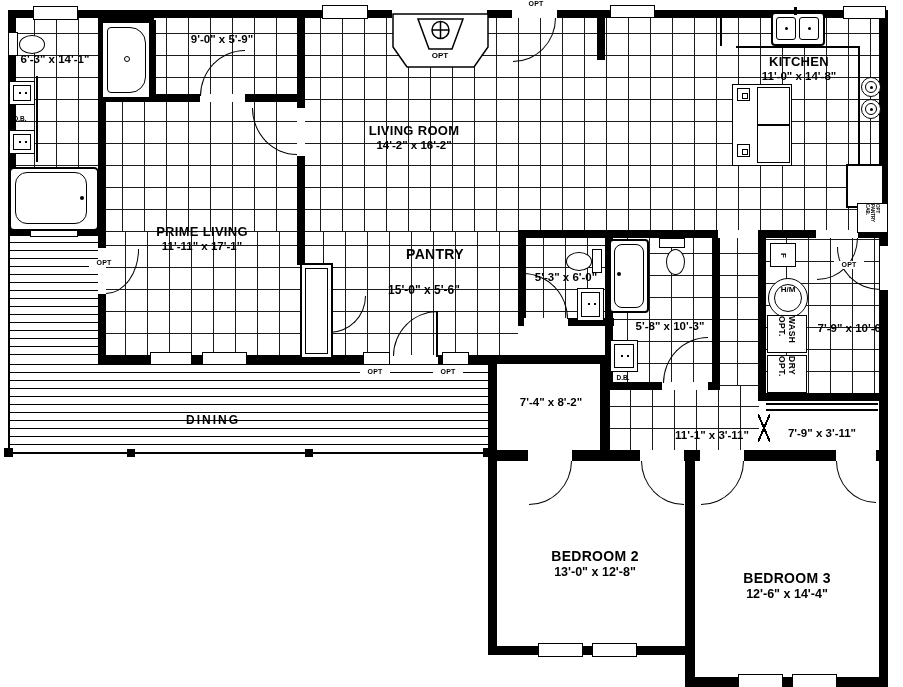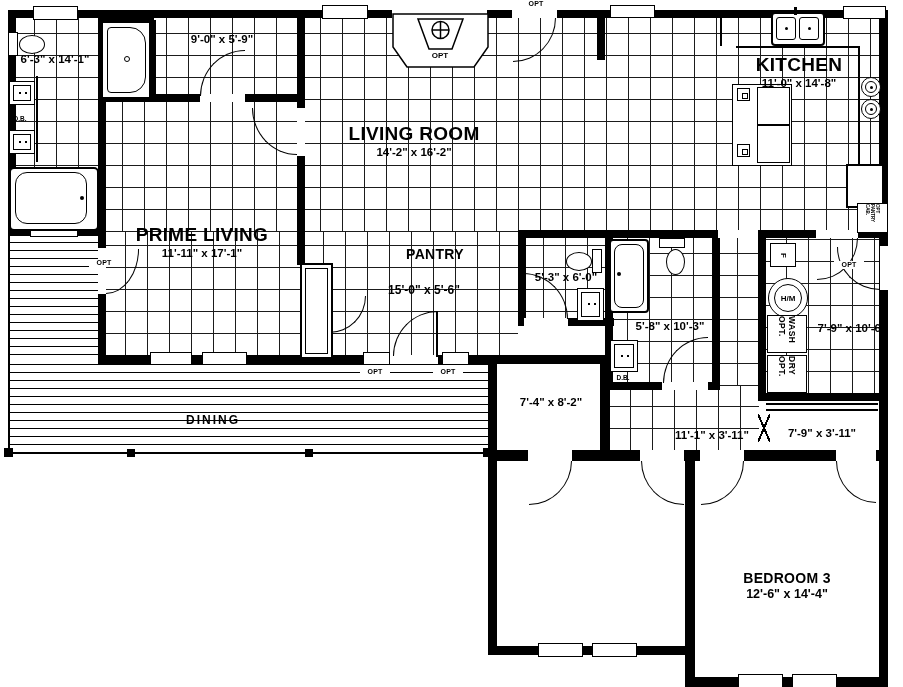--- a/index.html
+++ b/index.html
@@ -16,21 +16,21 @@
   .win{position:absolute;background:#fff;border:1px solid #000;box-sizing:border-box}
   .tline{position:absolute;background:#000}
   .arc{position:absolute;border:0 solid #000;box-sizing:border-box}
   .arc.br{border-right-width:1.5px;border-bottom-width:1.5px;border-bottom-right-radius:100%}
   .arc.bl{border-left-width:1.5px;border-bottom-width:1.5px;border-bottom-left-radius:100%}
   .arc.tr{border-right-width:1.5px;border-top-width:1.5px;border-top-right-radius:100%}
   .arc.tl{border-left-width:1.5px;border-top-width:1.5px;border-top-left-radius:100%}
   .fix{position:absolute;background:#fff;border:1.5px solid #000;box-sizing:border-box}
   .round{border-radius:50%}
   .lbl{position:absolute;font-weight:bold;text-align:center;white-space:nowrap;line-height:1.2}
-  .rname{font-size:19px;letter-spacing:.3px}
+  .rname{font-size:13px;letter-spacing:.3px}
   .dim{font-size:11.5px}
   .opt{font-size:7px;letter-spacing:.2px}
   .tiny{font-size:6.5px}
   .van{position:absolute;background:#fff;border:1.5px solid #000;box-sizing:border-box}
   .van::before{content:"";position:absolute;inset:3px;border:1px solid #000}
   .van::after{content:"";position:absolute;left:38%;top:46%;width:2px;height:2px;background:#000;box-shadow:6px 0 #000}
   .dotsq{position:absolute;background:#fff;border:1.5px solid #000;box-sizing:border-box}
   .dotsq::after{content:"";position:absolute;left:50%;top:50%;width:4px;height:4px;margin:-2px;background:#fff;border:1px solid #000}
   .burner{position:absolute;background:#fff;border:1.5px solid #000;border-radius:50%;box-sizing:border-box}
   .burner::before{content:"";position:absolute;inset:3px;border:1.2px solid #000;border-radius:50%}
@@ -189,21 +189,21 @@
   <div class="fix" style="left:614px;top:244px;width:30px;height:64px;border-width:1.2px;border-radius:8px"></div>
   <div class="w round" style="left:617px;top:272px;width:4px;height:4px"></div>
   <div class="fix" style="left:659px;top:238px;width:26px;height:10px"></div>
   <div class="fix round" style="left:666px;top:249px;width:19px;height:26px"></div>
   <div class="van" style="left:610px;top:340px;width:28px;height:32px"></div>
 
   <div class="fix" style="left:770px;top:243px;width:26px;height:24px;display:flex;align-items:center;justify-content:center">
     <span style="font-size:8px;font-weight:bold;transform:rotate(90deg)">F</span>
   </div>
   <div class="fix round" style="left:768px;top:278px;width:40px;height:40px"></div>
-  <div class="fix round" style="left:774px;top:284px;width:28px;height:28px;display:flex;align-items:center;justify-content:center;border-width:1.2px">
+  <div class="fix round" style="left:774px;top:284px;width:28px;height:28px;display:flex;align-items:flex-start;justify-content:center;border-width:1.2px">
     <span style="font-size:8px;font-weight:bold">H/M</span>
   </div>
   <div class="vlabel" style="left:767px;top:315px;width:40px;height:38px">
     <span>WASH OPT.</span>
   </div>
   <div class="vlabel" style="left:767px;top:355px;width:40px;height:38px">
     <span>DRY OPT.</span>
   </div>
 
   <div class="tline" style="left:766px;top:403px;width:112px;height:2px"></div>
@@ -225,20 +225,24 @@
     <div class="dim">11'-0" x 14'-8"</div>
   </div>
   <div class="lbl rname" style="left:395px;top:246px;width:80px;font-size:14px">PANTRY</div>
   <div class="lbl dim" style="left:344px;top:283px;width:160px;font-size:12px">15'-0" x 5'-6"</div>
   <div class="lbl dim" style="left:506px;top:271px;width:120px">5'-3" x 6'-0"</div>
   <div class="lbl dim" style="left:610px;top:320px;width:120px">5'-8" x 10'-3"</div>
   <div class="lbl dim" style="left:792px;top:322px;width:120px">7'-9" x 10'-6"</div>
   <div class="lbl dim" style="left:491px;top:396px;width:120px">7'-4" x 8'-2"</div>
   <div class="lbl dim" style="left:642px;top:429px;width:140px">11'-1" x 3'-11"</div>
   <div class="lbl dim" style="left:752px;top:427px;width:140px">7'-9" x 3'-11"</div>
+  <div class="lbl" style="left:515px;top:548px;width:160px">
+    <div class="rname" style="font-size:14px">BEDROOM 2</div>
+    <div class="dim" style="font-size:12.5px">13'-0" x 12'-8"</div>
+  </div>
   <div class="lbl" style="left:707px;top:570px;width:160px">
     <div class="rname" style="font-size:14px">BEDROOM 3</div>
     <div class="dim" style="font-size:12.5px">12'-6" x 14'-4"</div>
   </div>
   <div class="lbl" style="left:153px;top:413px;width:120px;font-size:12px;letter-spacing:2px">DINING</div>
 
   <div class="lbl opt" style="left:521px;top:0px;width:30px">OPT</div>
   <div class="lbl" style="left:425px;top:51px;width:30px;font-size:8px">OPT</div>
   <div class="lbl opt" style="left:89px;top:259px;width:30px;background:#fff">OPT</div>
   <div class="lbl opt" style="left:360px;top:368px;width:30px;background:#fff">OPT</div>

